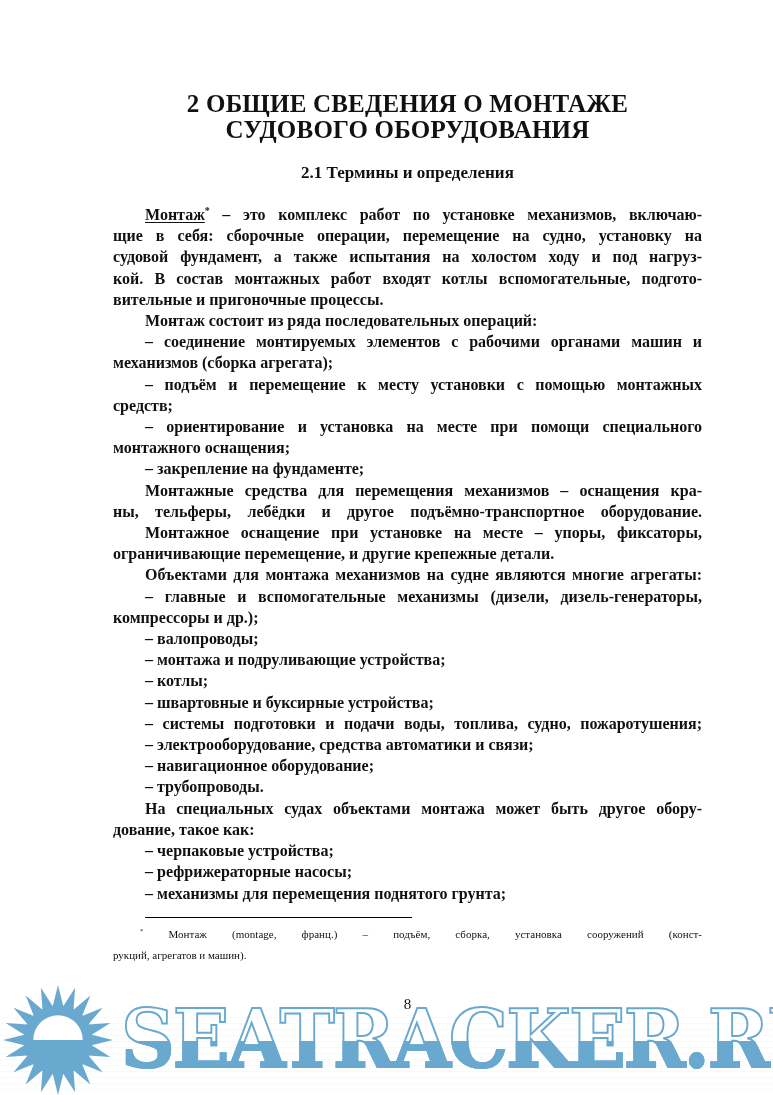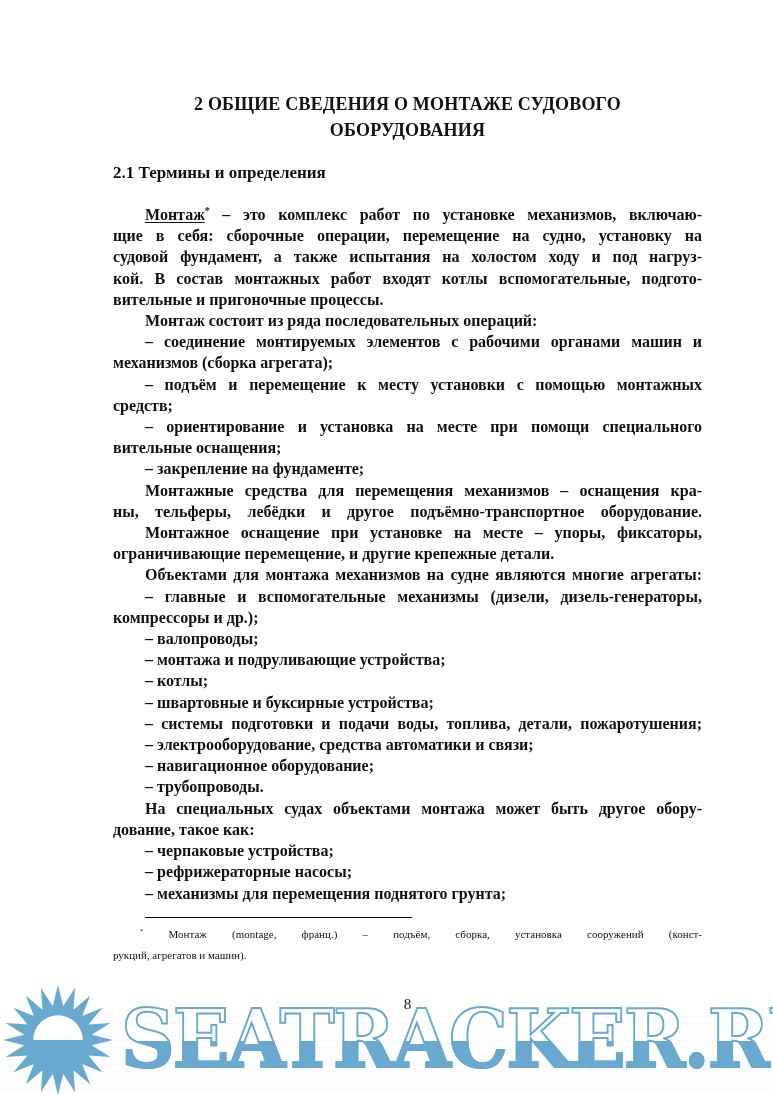--- a/index.html
+++ b/index.html
@@ -3,24 +3,24 @@
 <meta charset="utf-8">
 <style>
   html,body{margin:0;padding:0;background:#ffffff;}
   .page{
     position:relative;width:773px;height:1095px;background:#ffffff;
     overflow:hidden;font-family:"Liberation Serif",serif;color:#111;
   }
   .content{position:absolute;left:113px;top:0;width:589px;z-index:1;}
   .title{
     margin:91px auto 0 auto;width:540px;text-align:center;
-    font-weight:bold;font-size:18px;line-height:26px;letter-spacing:.2px;
+    font-weight:bold;font-size:25px;line-height:26px;letter-spacing:.2px;
   }
   .heading{
-    margin-top:19px;text-align:left;font-weight:bold;
+    margin-top:19px;text-align:center;font-weight:bold;
     font-size:17px;line-height:22px;
   }
   .bodytext{margin-top:20px;font-size:16px;line-height:21.2px;font-weight:bold;}
   .tline{text-align:justify;text-align-last:left;}
   .tline.jst{text-align-last:justify;}
   .tline.ind{text-indent:32px;}
   .tline sup{font-size:62%;vertical-align:super;line-height:0;}
   .ul{text-decoration:underline;text-underline-offset:2px;}
   .footnote{margin-top:13px;font-size:11px;line-height:21.5px;}
   .fn-sep{width:267px;border:0;border-top:1.5px solid #000;margin:0 0 6px 32px;}
@@ -61,34 +61,34 @@
         <div class="tline jst">щие в себя: сборочные операции, перемещение на судно, установку на</div>
         <div class="tline jst">судовой фундамент, а также испытания на холостом ходу и под нагруз-</div>
         <div class="tline jst">кой. В состав монтажных работ входят котлы вспомогательные, подгото-</div>
         <div class="tline">вительные и пригоночные процессы.</div>
         <div class="tline ind">Монтаж состоит из ряда последовательных операций:</div>
         <div class="tline ind jst">– соединение монтируемых элементов с рабочими органами машин и</div>
         <div class="tline">механизмов (сборка агрегата);</div>
         <div class="tline ind jst">– подъём и перемещение к месту установки с помощью монтажных</div>
         <div class="tline">средств;</div>
         <div class="tline ind jst">– ориентирование и установка на месте при помощи специального</div>
-        <div class="tline">вительные оснащения;</div>
+        <div class="tline">монтажного оснащения;</div>
         <div class="tline ind">– закрепление на фундаменте;</div>
         <div class="tline ind jst">Монтажные средства для перемещения механизмов – оснащения кра-</div>
         <div class="tline jst">ны, тельферы, лебёдки и другое подъёмно-транспортное оборудование.</div>
         <div class="tline ind jst">Монтажное оснащение при установке на месте – упоры, фиксаторы,</div>
         <div class="tline">ограничивающие перемещение, и другие крепежные детали.</div>
         <div class="tline ind jst">Объектами для монтажа механизмов на судне являются многие агрегаты:</div>
         <div class="tline ind jst">– главные и вспомогательные механизмы (дизели, дизель-генераторы,</div>
         <div class="tline">компрессоры и др.);</div>
         <div class="tline ind">– валопроводы;</div>
         <div class="tline ind">– монтажа и подруливающие устройства;</div>
         <div class="tline ind">– котлы;</div>
         <div class="tline ind">– швартовные и буксирные устройства;</div>
-        <div class="tline ind jst">– системы подготовки и подачи воды, топлива, детали, пожаротушения;</div>
+        <div class="tline ind jst">– системы подготовки и подачи воды, топлива, судно, пожаротушения;</div>
         <div class="tline ind">– электрооборудование, средства автоматики и связи;</div>
         <div class="tline ind">– навигационное оборудование;</div>
         <div class="tline ind">– трубопроводы.</div>
         <div class="tline ind jst">На специальных судах объектами монтажа может быть другое обору-</div>
         <div class="tline">дование, такое как:</div>
         <div class="tline ind">– черпаковые устройства;</div>
         <div class="tline ind">– рефрижераторные насосы;</div>
         <div class="tline ind">– механизмы для перемещения поднятого грунта;</div>
       </div>
     <div class="footnote">

